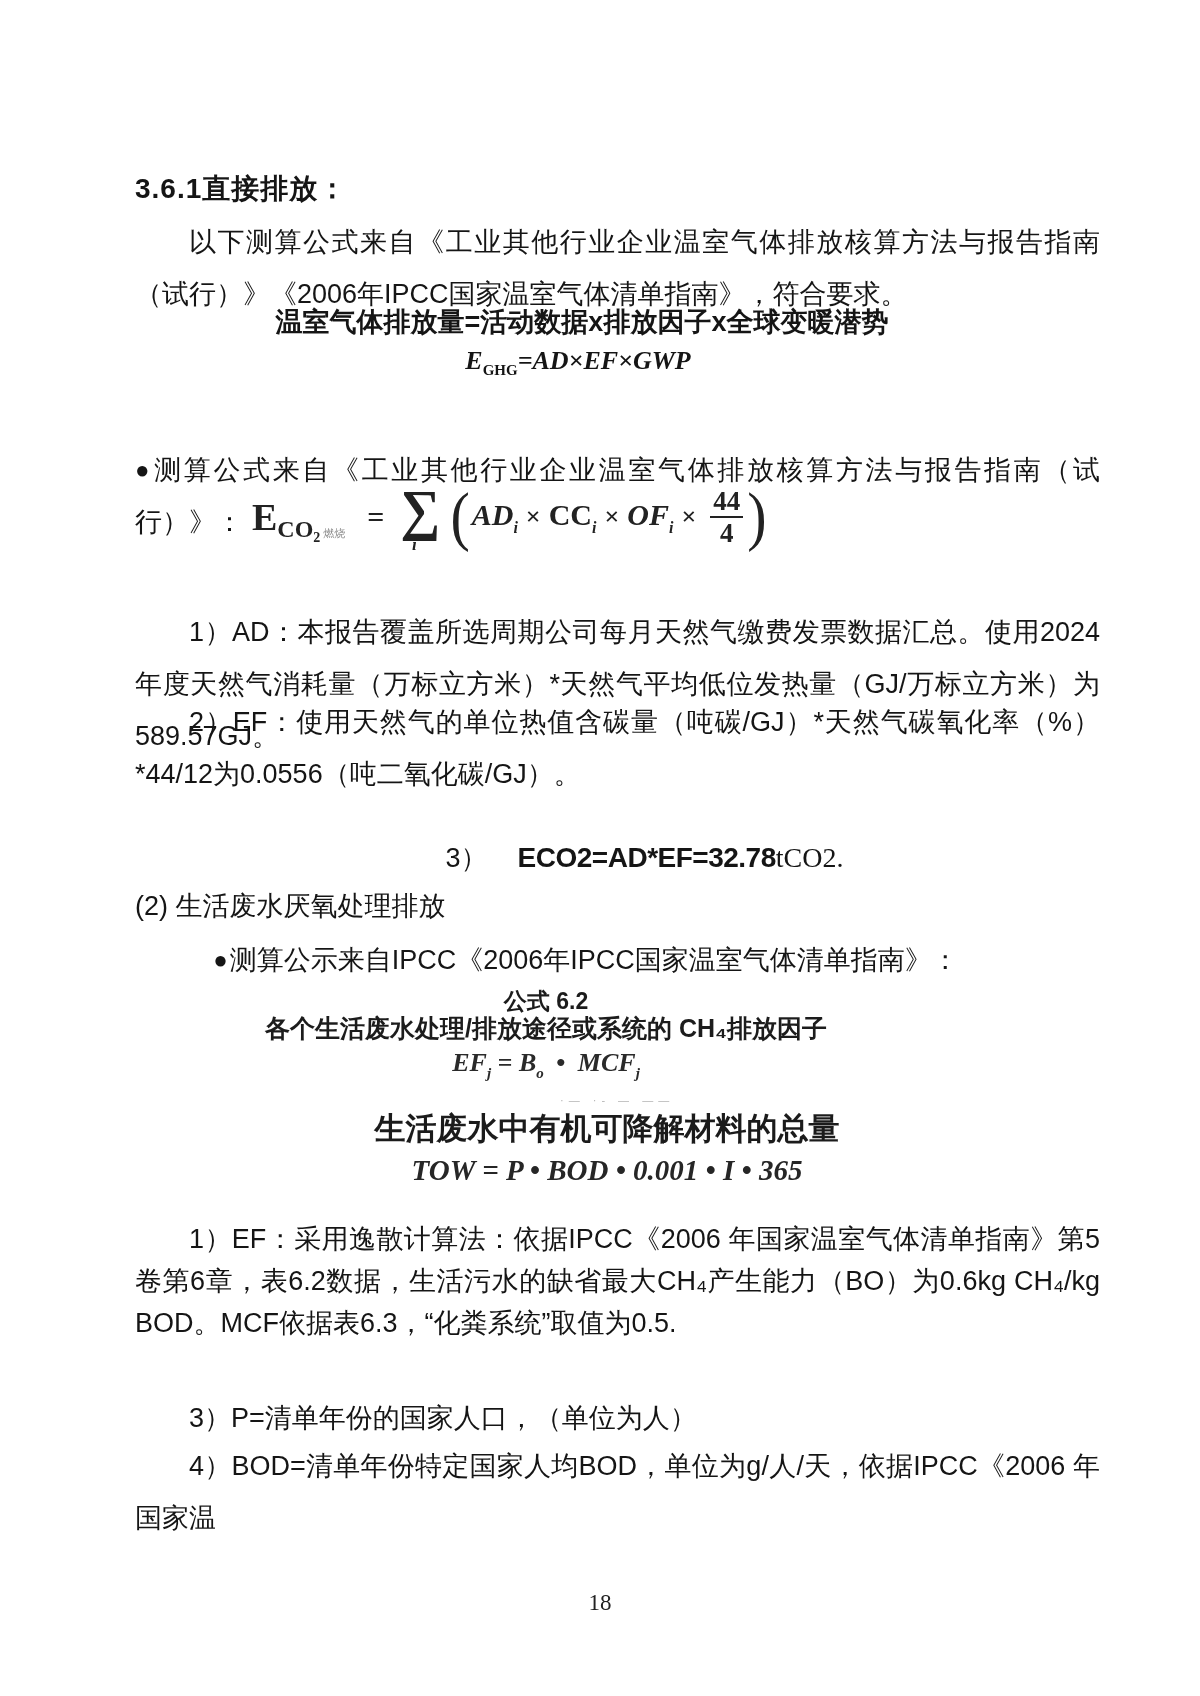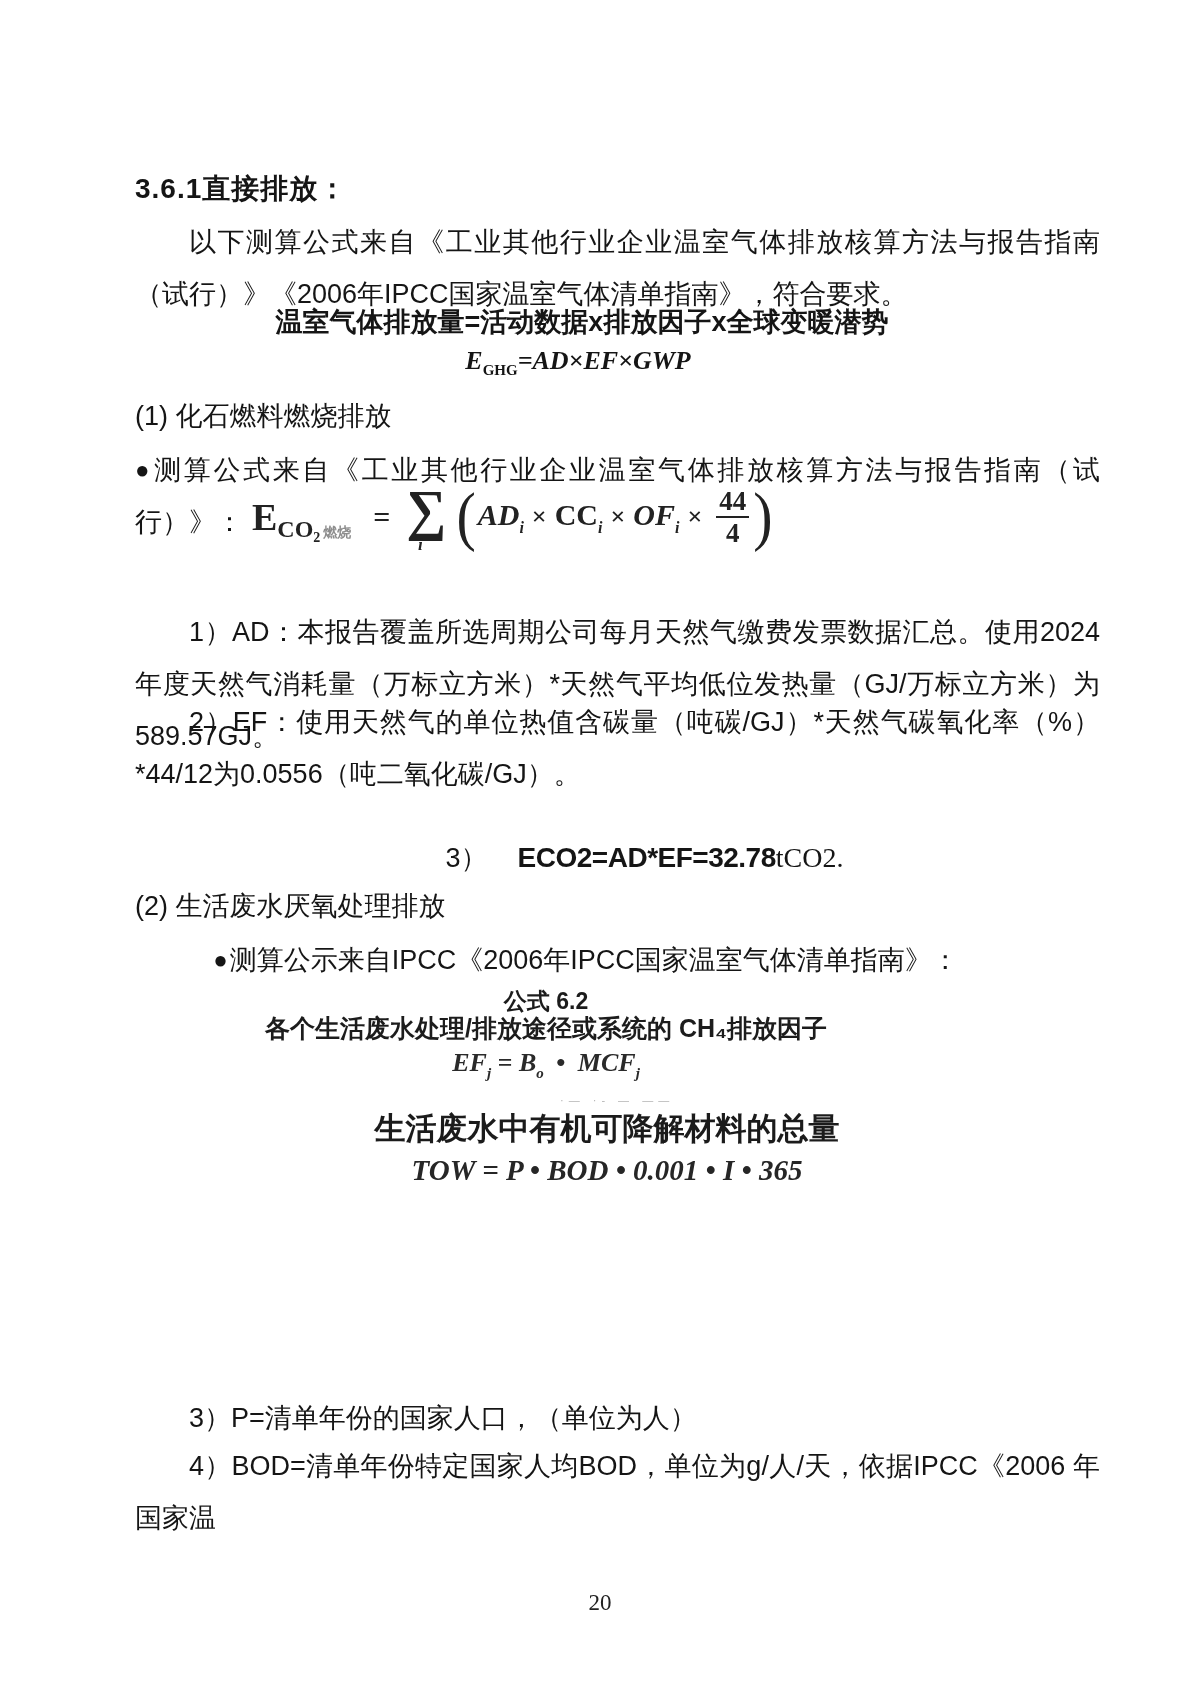--- a/index.html
+++ b/index.html
@@ -21,21 +21,21 @@
   
   .ghg-f { font-family:"Liberation Serif",serif; font-weight:600; font-size:26px; font-style:italic; }
   .ghg-f .fsub { font-size:15px; font-style:normal; vertical-align:-6px; letter-spacing:0; }
 
   
   .eco2row { display:flex; align-items:center; font-family:"Liberation Serif",serif; font-weight:600; color:#222; }
   .eco2row .lhs-e { font-size:38px; font-style:normal; }
   .eco2row .lhs-sub { display:inline-block; transform:translateY(14px); margin-right:6px; }
   .eco2row .lhs-sub .co { font-size:24px; }
   .eco2row .lhs-sub .dig { font-size:14px; vertical-align:-5px; }
-  .eco2row .lhs-sub .cn { font-size:14px; color:#8d8d8d; margin-left:3px; font-weight:700; }
+  .eco2row .lhs-sub .cn { font-size:11px; color:#8d8d8d; margin-left:3px; font-weight:400; }
   .eco2row .eq { font-size:30px; margin:0 16px; }
   .sigma-col { display:inline-flex; flex-direction:column; align-items:center; margin-right:10px; }
   .sigma-col .sigma { font-size:56px; line-height:56px; }
   .sigma-col .sig-i { font-size:17px; font-style:italic; line-height:14px; transform:translateX(-6px); }
   .eco2row .paren { font-size:58px; font-weight:400; line-height:58px; transform:scaleY(1.12); }
   .terms { font-size:30px; white-space:nowrap; padding:0 2px; }
   .terms .tsub { font-size:16px; font-style:italic; vertical-align:-8px; }
   .terms .x { font-size:26px; margin:0 8px; }
   .frac { display:inline-flex; flex-direction:column; align-items:center; font-size:27px; line-height:30px; margin:0 4px; }
   .frac .num { border-bottom:2px solid #222; padding:0 3px;text-align:center; }
@@ -67,21 +67,20 @@
   <div class="blk h1" style="top:170px;left:135px;">3.6.1直接排放：</div>
 
   <div class="blk body-text indent" style="top:216px;">以下测算公式来自《工业其他行业企业温室气体排放核算方法与报告指南（试行）》《2006年IPCC国家温室气体清单指南》，符合要求。</div>
 
   <div class="blk center bold-title" style="top:304px;margin-left:-18px;">温室气体排放量=活动数据x排放因子x全球变暖潜势</div>
 
   <div class="blk center ghg-f" style="top:346px;margin-left:-22px;">
     <span>E</span><span class="fsub">GHG</span><span>=AD×EF×GWP</span>
   </div>
 
-  <div class="blk sub-heading" style="top:398px;left:135px;">(1) 化石燃料燃烧排放</div>
 
   <div class="blk body-text" style="top:444px;">
     <span class="bullet">●</span><span>测算公式来自《工业其他行业企业温室气体排放核算方法与报告指南（试行）》：</span>
   </div>
 
   <div class="blk eco2row" style="top:482px;left:252px;">
     <span class="lhs-e">E</span>
     <span class="lhs-sub">
       <span class="co">CO</span><span class="dig">2</span><span class="cn">燃烧</span>
     </span>
@@ -125,18 +124,19 @@
     <span class="dot">•</span>
     <span>MCF</span><span class="fsub">j</span>
   </div>
 
   <div class="blk artifact" style="top:1094px;left:560px;">·—  ·-  — ——</div>
 
   <div class="blk center tow-title" style="top:1108px;margin-left:7px;">生活废水中有机可降解材料的总量</div>
 
   <div class="blk center tow-f" style="top:1154px;margin-left:7px;">TOW = P • BOD • 0.001 • I • 365</div>
 
+  <div class="blk body-text lh42 indent" style="top:1218px;">1）EF：采用逸散计算法：依据IPCC《2006 年国家温室气体清单指南》第5卷第6章，表6.2数据，生活污水的缺省最大CH₄产生能力（BO）为0.6kg CH₄/kg BOD。MCF依据表6.3，“化粪系统”取值为0.5.</div>
   <div class="blk body-text indent" style="top:1392px;">3）P=清单年份的国家人口，（单位为人）</div>
   <div class="blk body-text indent" style="top:1440px;">4）BOD=清单年份特定国家人均BOD，单位为g/人/天，依据IPCC《2006 年国家温</div>
 
-  <div class="blk center page-num" style="top:1590px;">20</div>
+  <div class="blk center page-num" style="top:1590px;">18</div>
 
 </div>
 
 </body></html>

